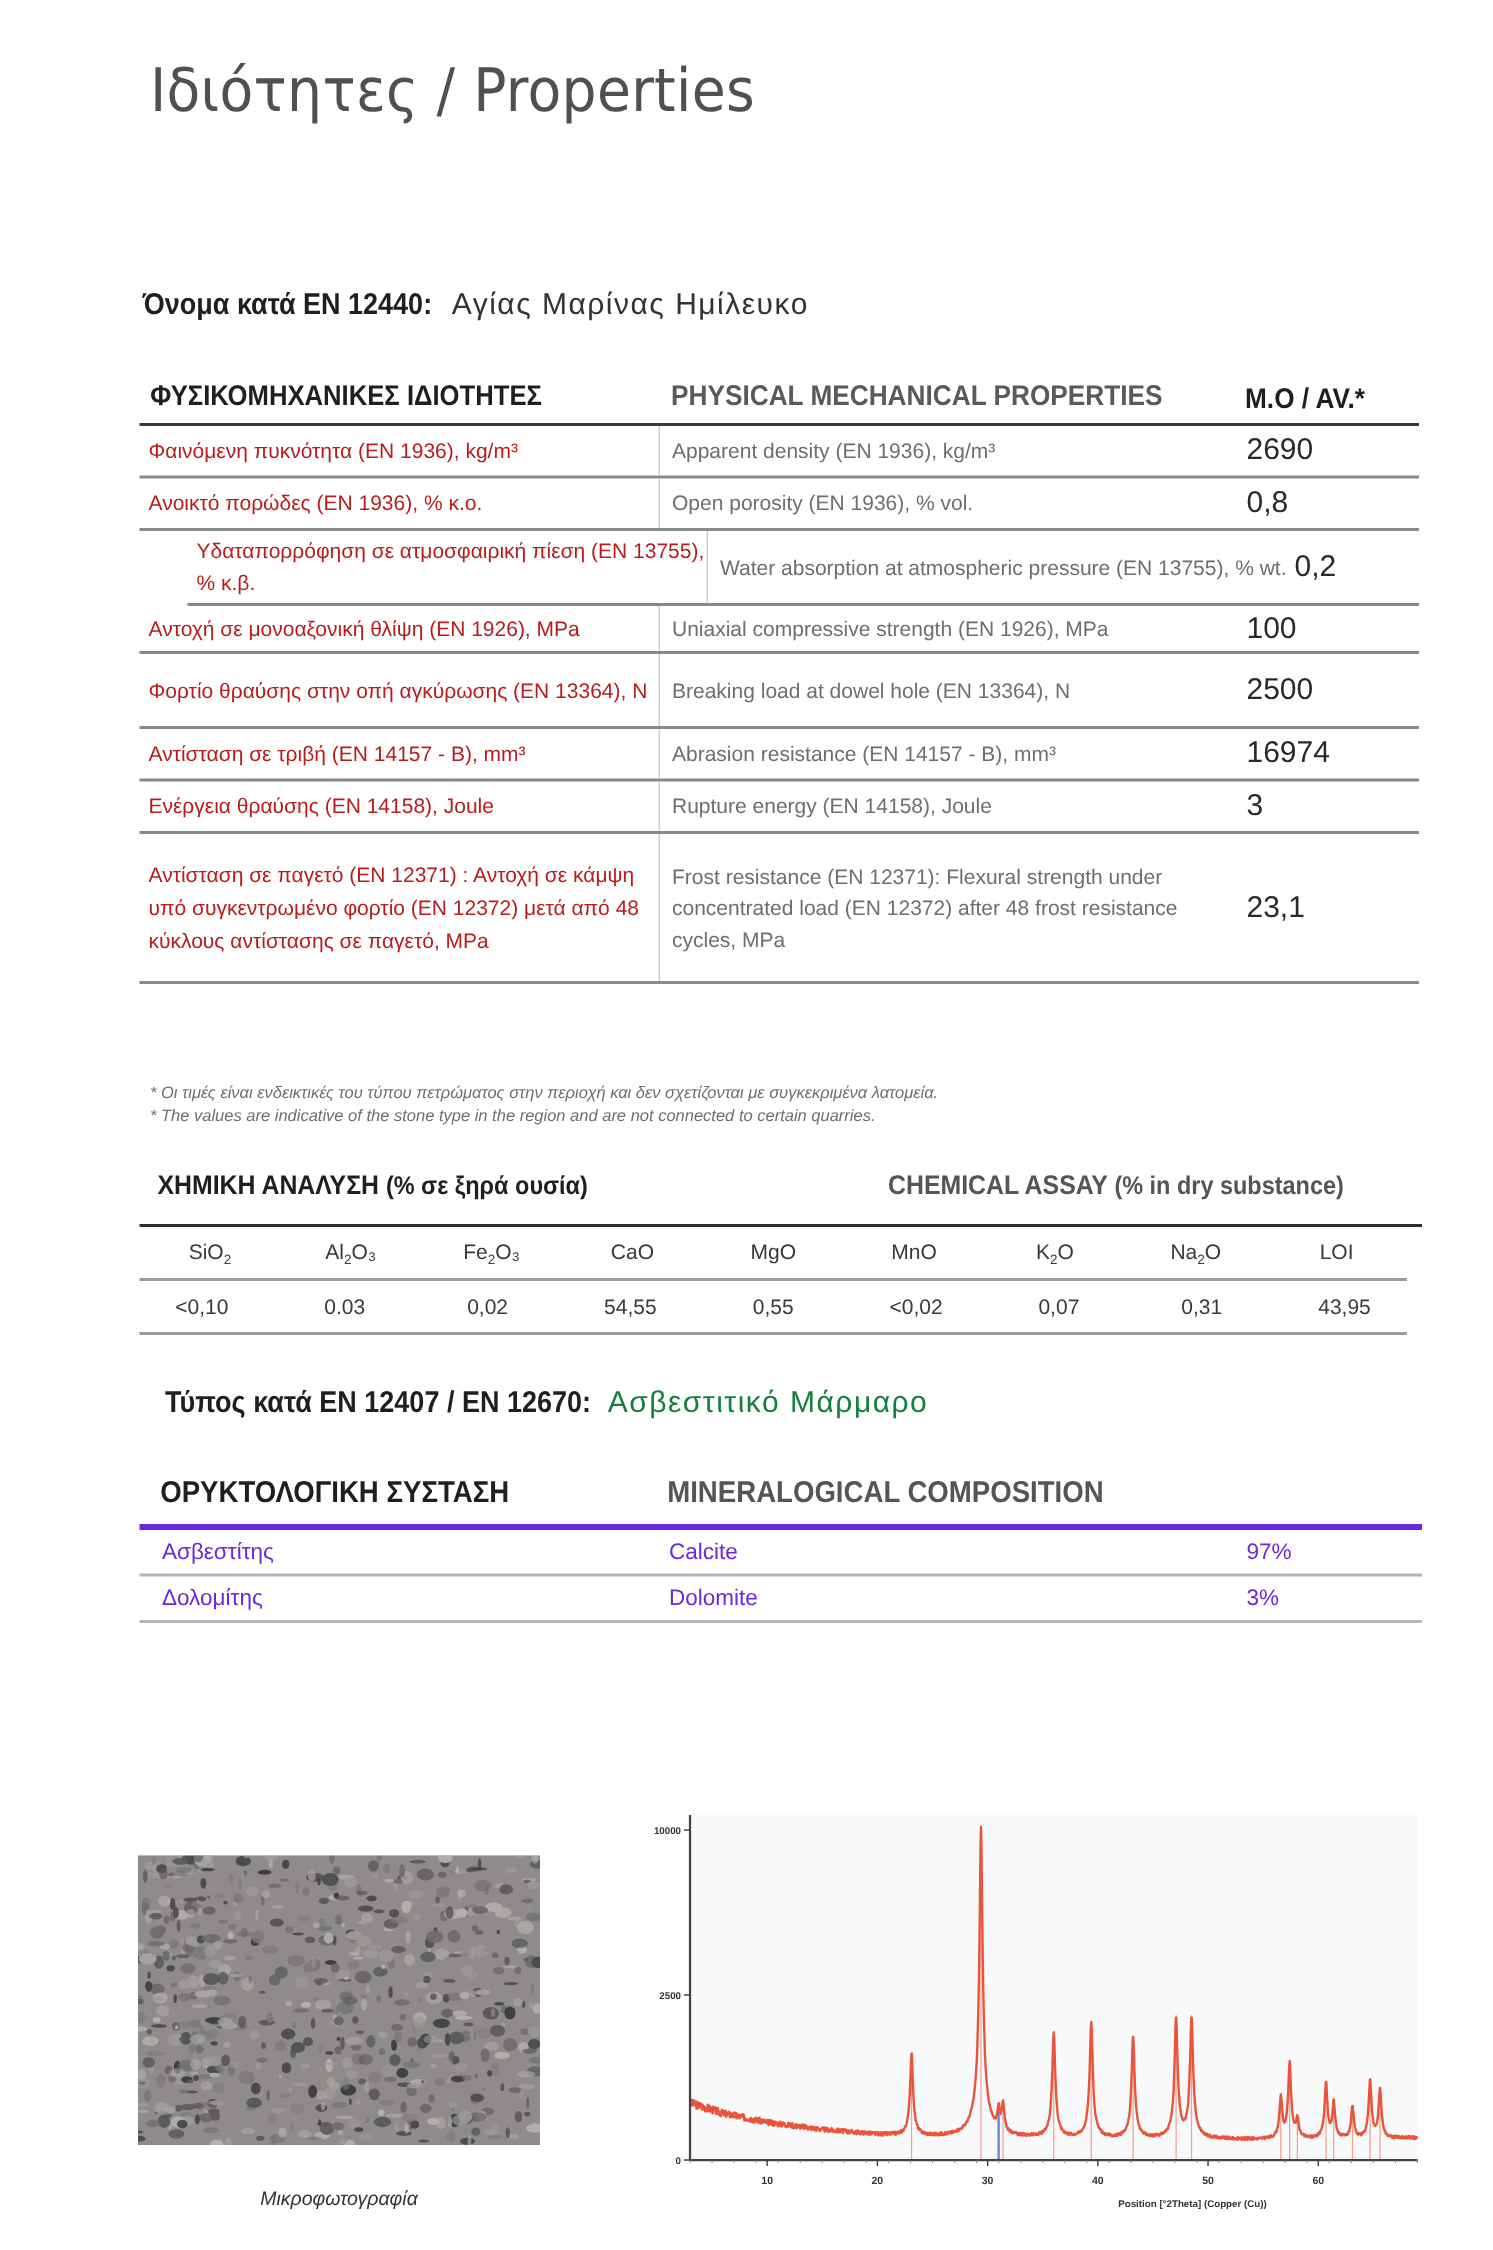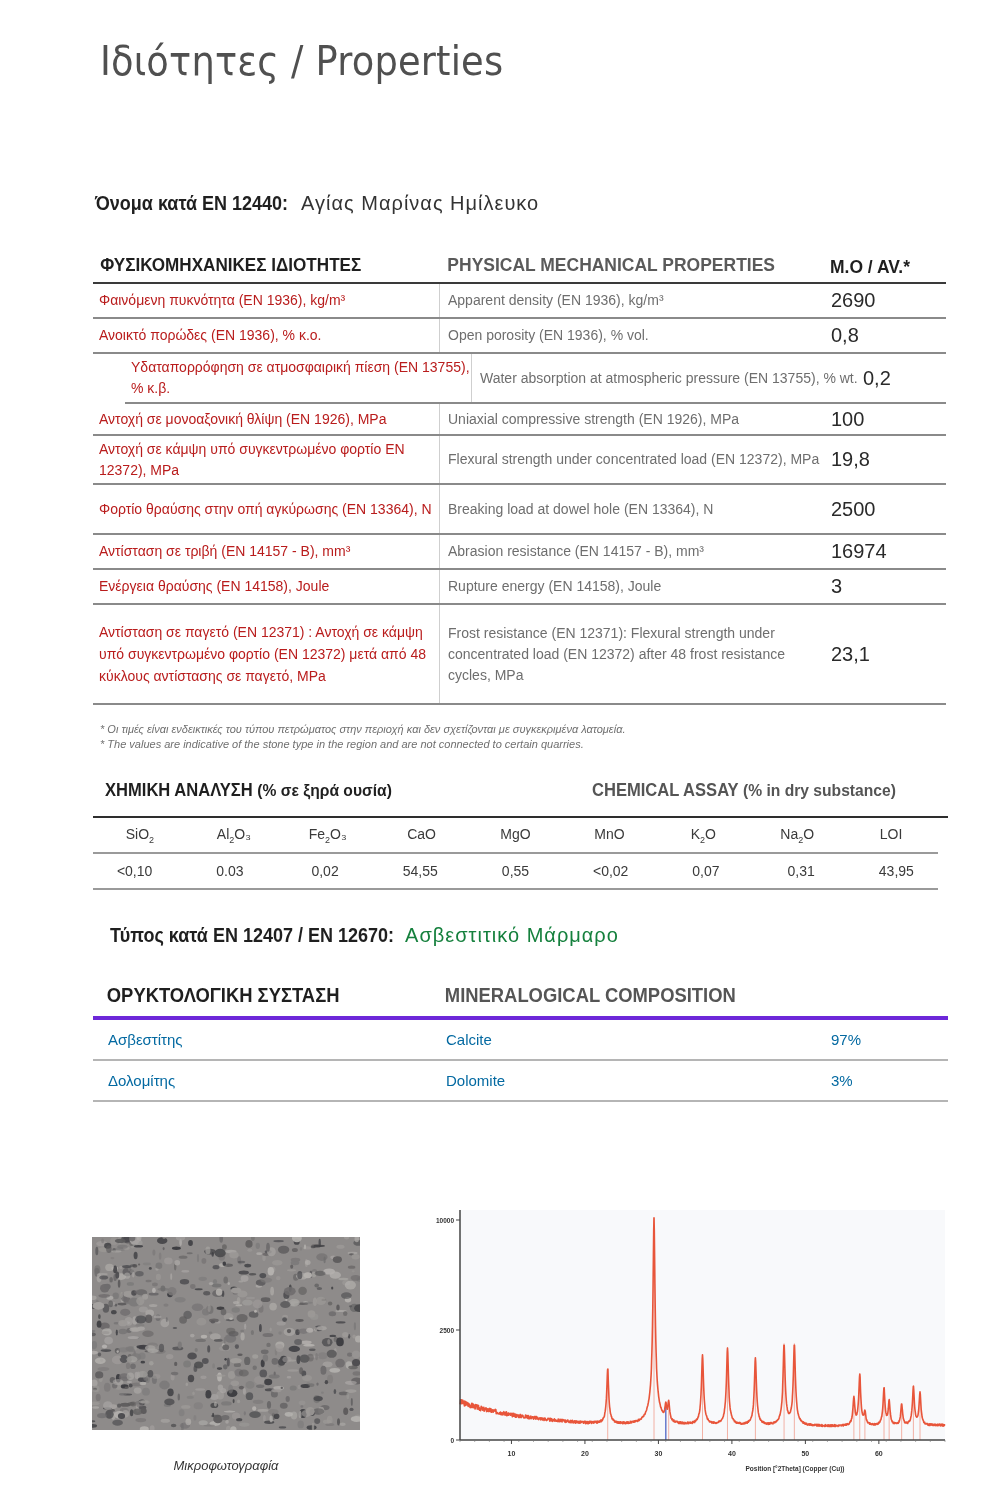--- a/index.html
+++ b/index.html
@@ -37,21 +37,21 @@
     .chem-cell sub { font-size: 9px; }
 
     .type-line { position: absolute; left: 110px; top: 924px; font-size: 20px; color: #1f1f1f; white-space: nowrap; }
     .type-line .lbl { font-weight: 700; display: inline-block; transform: scaleX(0.9); transform-origin: left; }
     .type-line .val { letter-spacing: 1px; margin-left: -26px; color: #15803d; }
 
     .min { position: absolute; left: 93px; top: 984px; width: 855px; }
     .min-head { display: flex; height: 36px; align-items: center; border-bottom: 4px solid #6d28d9; font-size: 20px; font-weight: 700; }
     .min-head .c1 { width: 338px; padding-left: 15px; color: #1f1f1f; padding-bottom: 9px; transform: scaleX(0.92); transform-origin: left; white-space: nowrap; }
     .min-head .c2 { padding-left: 15px; color: #555; padding-bottom: 9px; transform: scaleX(0.92); transform-origin: left; white-space: nowrap; }
-    .mrow { display: flex; height: 41px; align-items: center; border-bottom: 2px solid #b5b5b5; font-size: 15px; color: #0369a1; }
+    .mrow { display: flex; height: 31px; align-items: center; border-bottom: 2px solid #b5b5b5; font-size: 15px; color: #6d28d9; }
     .mrow .c1 { width: 338px; padding-left: 15px; }
     .mrow .c2 { width: 380px; padding-left: 15px; }
     .mrow .c3 { flex: 1; padding-left: 20px; }
 
     .photo { position: absolute; left: 92px; top: 1237px; width: 268px; height: 193px; overflow: hidden; background: #8f8d8c; }
     .photo-caption { position: absolute; left: 92px; top: 1458px; width: 268px; text-align: center; font-size: 13px; font-style: italic; color: #333; }
 
     .xrd { position: absolute; left: 420px; top: 1205px; width: 530px; height: 290px; }
   </style>
 </head>
@@ -83,25 +83,20 @@
       </div>
       <div class="prow" style="height: 50px; margin-left: 32px;">
         <div class="c1">Υδαταπορρόφηση σε ατμοσφαιρική πίεση (EN 13755), % κ.β.</div>
         <div class="c2">Water absorption at atmospheric pressure (EN 13755), % wt.</div>
         <div class="c3">0,2</div>
       </div>
       <div class="prow" style="height: 32px;">
         <div class="c1">Αντοχή σε μονοαξονική θλίψη (EN 1926), MPa</div>
         <div class="c2">Uniaxial compressive strength (EN 1926), MPa</div>
         <div class="c3">100</div>
-      </div>
-      <div class="prow" style="height: 49px;">
-        <div class="c1">Αντοχή σε κάμψη υπό συγκεντρωμένο φορτίο EN 12372), MPa</div>
-        <div class="c2">Flexural strength under concentrated load (EN 12372), MPa</div>
-        <div class="c3">19,8</div>
       </div>
       <div class="prow" style="height: 50px;">
         <div class="c1">Φορτίο θραύσης στην οπή αγκύρωσης (EN 13364), N</div>
         <div class="c2">Breaking load at dowel hole (EN 13364), N</div>
         <div class="c3">2500</div>
       </div>
       <div class="prow" style="height: 35px;">
         <div class="c1">Αντίσταση σε τριβή (EN 14157 - B), mm³</div>
         <div class="c2">Abrasion resistance (EN 14157 - B), mm³</div>
         <div class="c3">16974</div>

